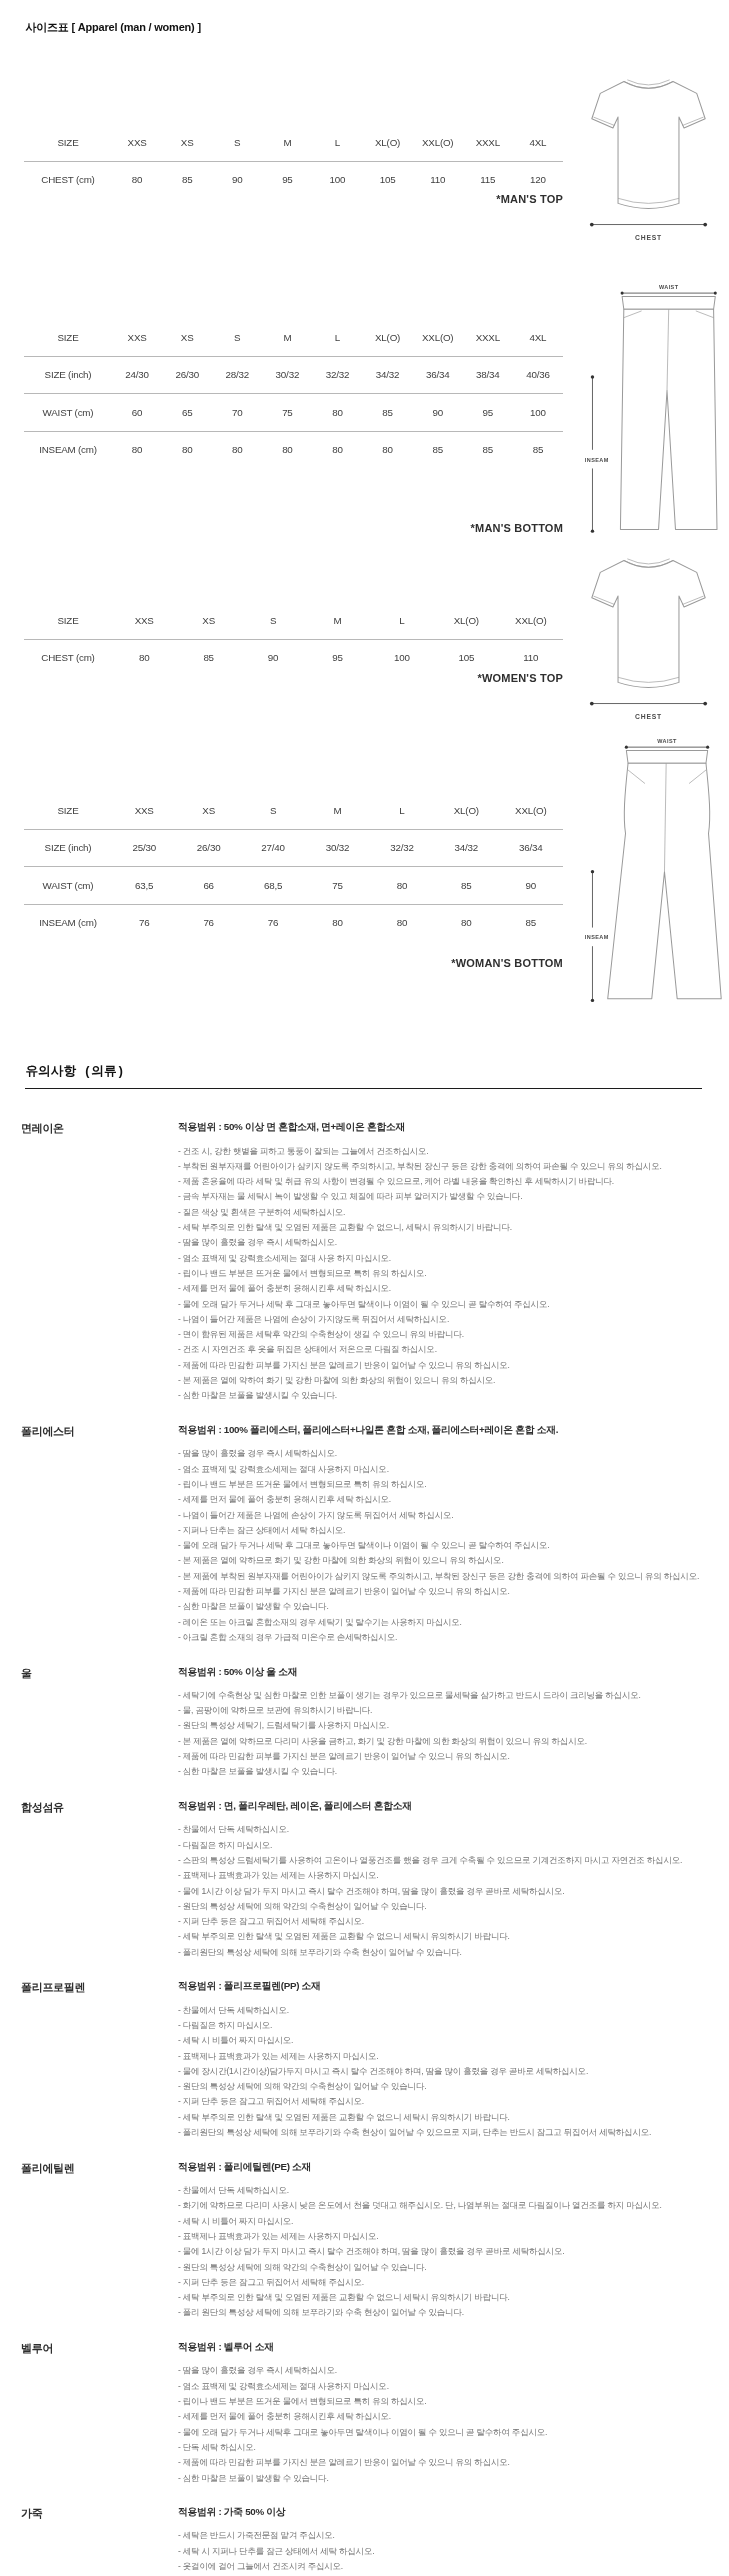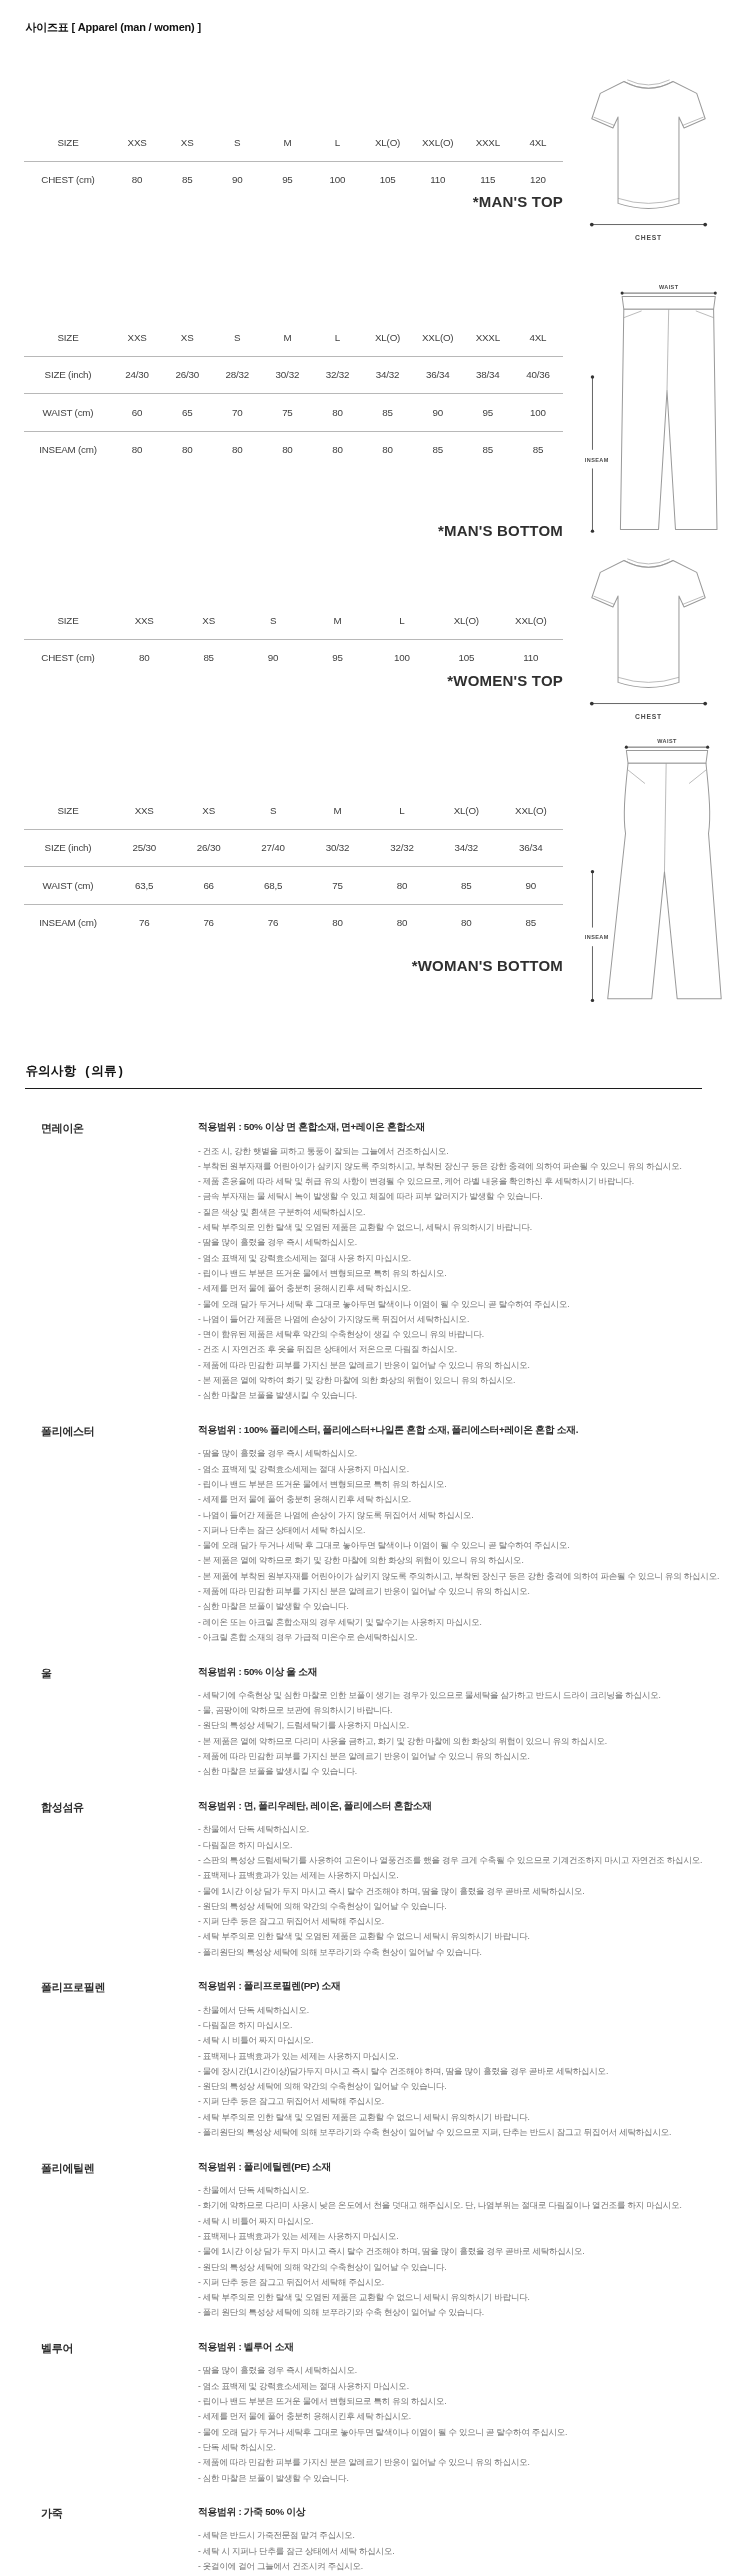--- a/index.html
+++ b/index.html
@@ -7,37 +7,37 @@
   .page{position:relative;width:729px;}
   
   .charts{position:relative;height:1056px;}
   .page-title{position:absolute;left:25.4px;top:20.4px;font-size:11px;font-weight:bold;color:#111;letter-spacing:-0.2px;}
   .size-table{position:absolute;left:24px;width:539px;margin-top:32px;}
   .grid{display:grid;}
   .cell{text-align:center;font-size:9.8px;color:#3f3f3f;letter-spacing:-0.2px;}
   .cell.th{padding:5.1px 0 12.7px 0;}
   .cell.td{padding:12.7px 0;border-top:0.8px solid #b8b8b8;}
   .t1{top:100px;} .t2{top:295px;} .t3{top:578px;} .t4{top:768px;}
-  .footnote{position:absolute;left:24px;width:539px;text-align:right;font-size:15px;font-weight:bold;color:#2f2f2f;letter-spacing:0.2px;}
+  .footnote{position:absolute;left:24px;width:539px;text-align:right;font-size:11px;font-weight:bold;color:#2f2f2f;letter-spacing:0.2px;}
   .f1{top:193px;} .f2{top:522px;} .f3{top:672px;} .f4{top:957px;}
   .diag{position:absolute;}
   .d1{left:585px;top:68px;} .d2{left:584px;top:282px;} .d3{left:585px;top:547px;} .d4{left:584px;top:736px;}
   .garment{stroke:#9a9a9a;stroke-width:1.2;fill:#fff;stroke-linejoin:round;}
   .garment.thin{stroke-width:0.8;fill:none;}
   .measure{stroke:#4a4a4a;stroke-width:1;}
   .mdot{fill:#333;}
   .diag-label{font-size:8px;fill:#4a4a4a;letter-spacing:1px;font-weight:bold;}
   .diag-label.sm{font-size:6.5px;letter-spacing:0.5px;}
   
   .care{padding:0 0 25.4px 0;}
   .care-head{margin:6.8px 25.4px 0 25.4px;}
   .care-title{font-size:12.7px;font-weight:bold;color:#111;padding-bottom:8.5px;font-family:Liberation Mono, monospace;}
   .care-rule{border-bottom:1.7px solid #1c1c1c;width:677px;}
   .care-list{padding-top:32px;}
-  .care-row{display:flex;padding-left:41px;margin-bottom:20.4px;}
+  .care-row{display:flex;padding-left:21px;margin-bottom:20.4px;}
   .care-label{width:157px;flex-shrink:0;font-size:11px;font-weight:bold;color:#2e2e2e;letter-spacing:-0.3px;}
   .care-body{flex:1;}
   .care-scope{font-size:9.8px;font-weight:bold;color:#2e2e2e;margin-bottom:9.3px;letter-spacing:-0.3px;white-space:nowrap;}
   .care-item{font-size:8.5px;color:#6f6f6f;line-height:15.3px;letter-spacing:-0.2px;white-space:nowrap;}
 </style>
 </head>
 <body>
 
 <div class="page">
 

